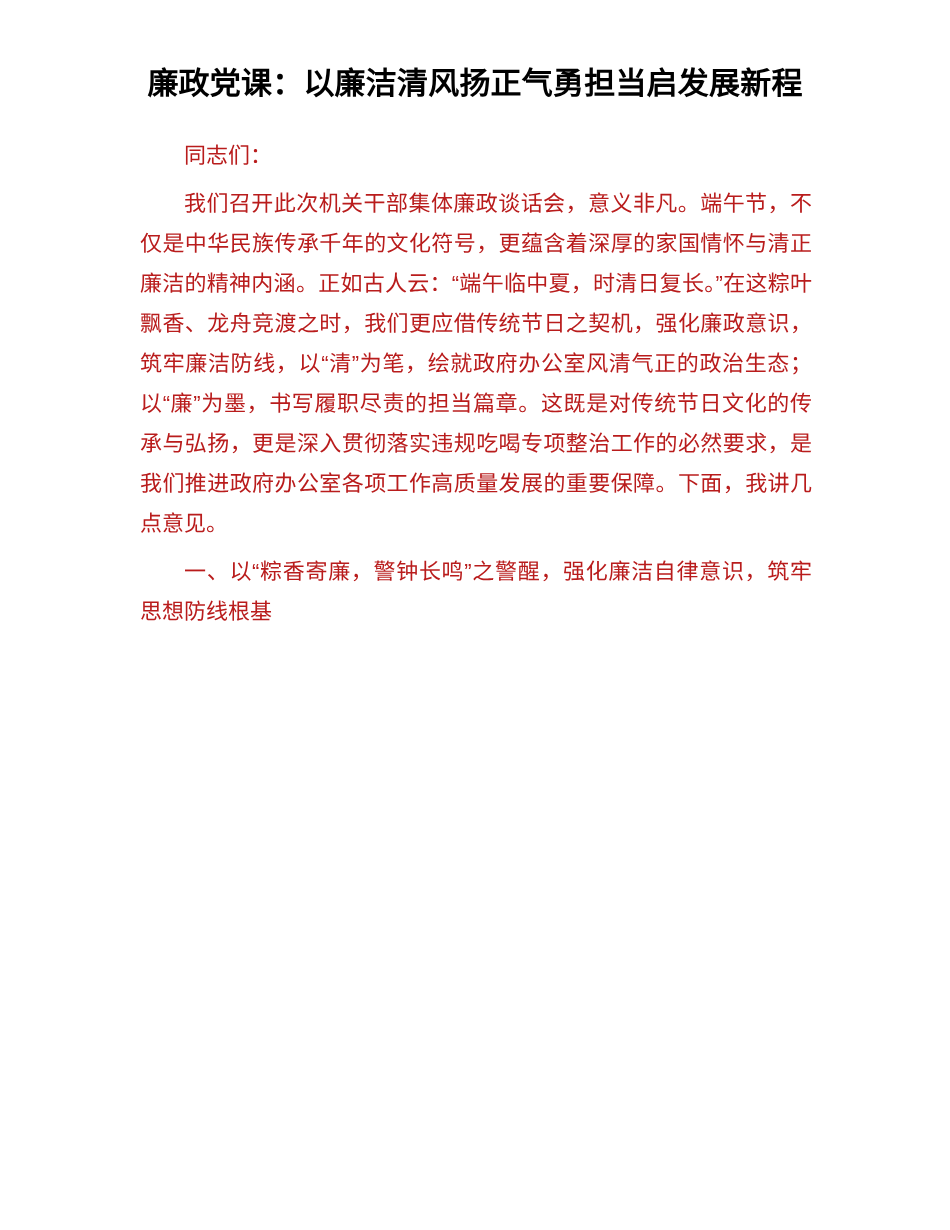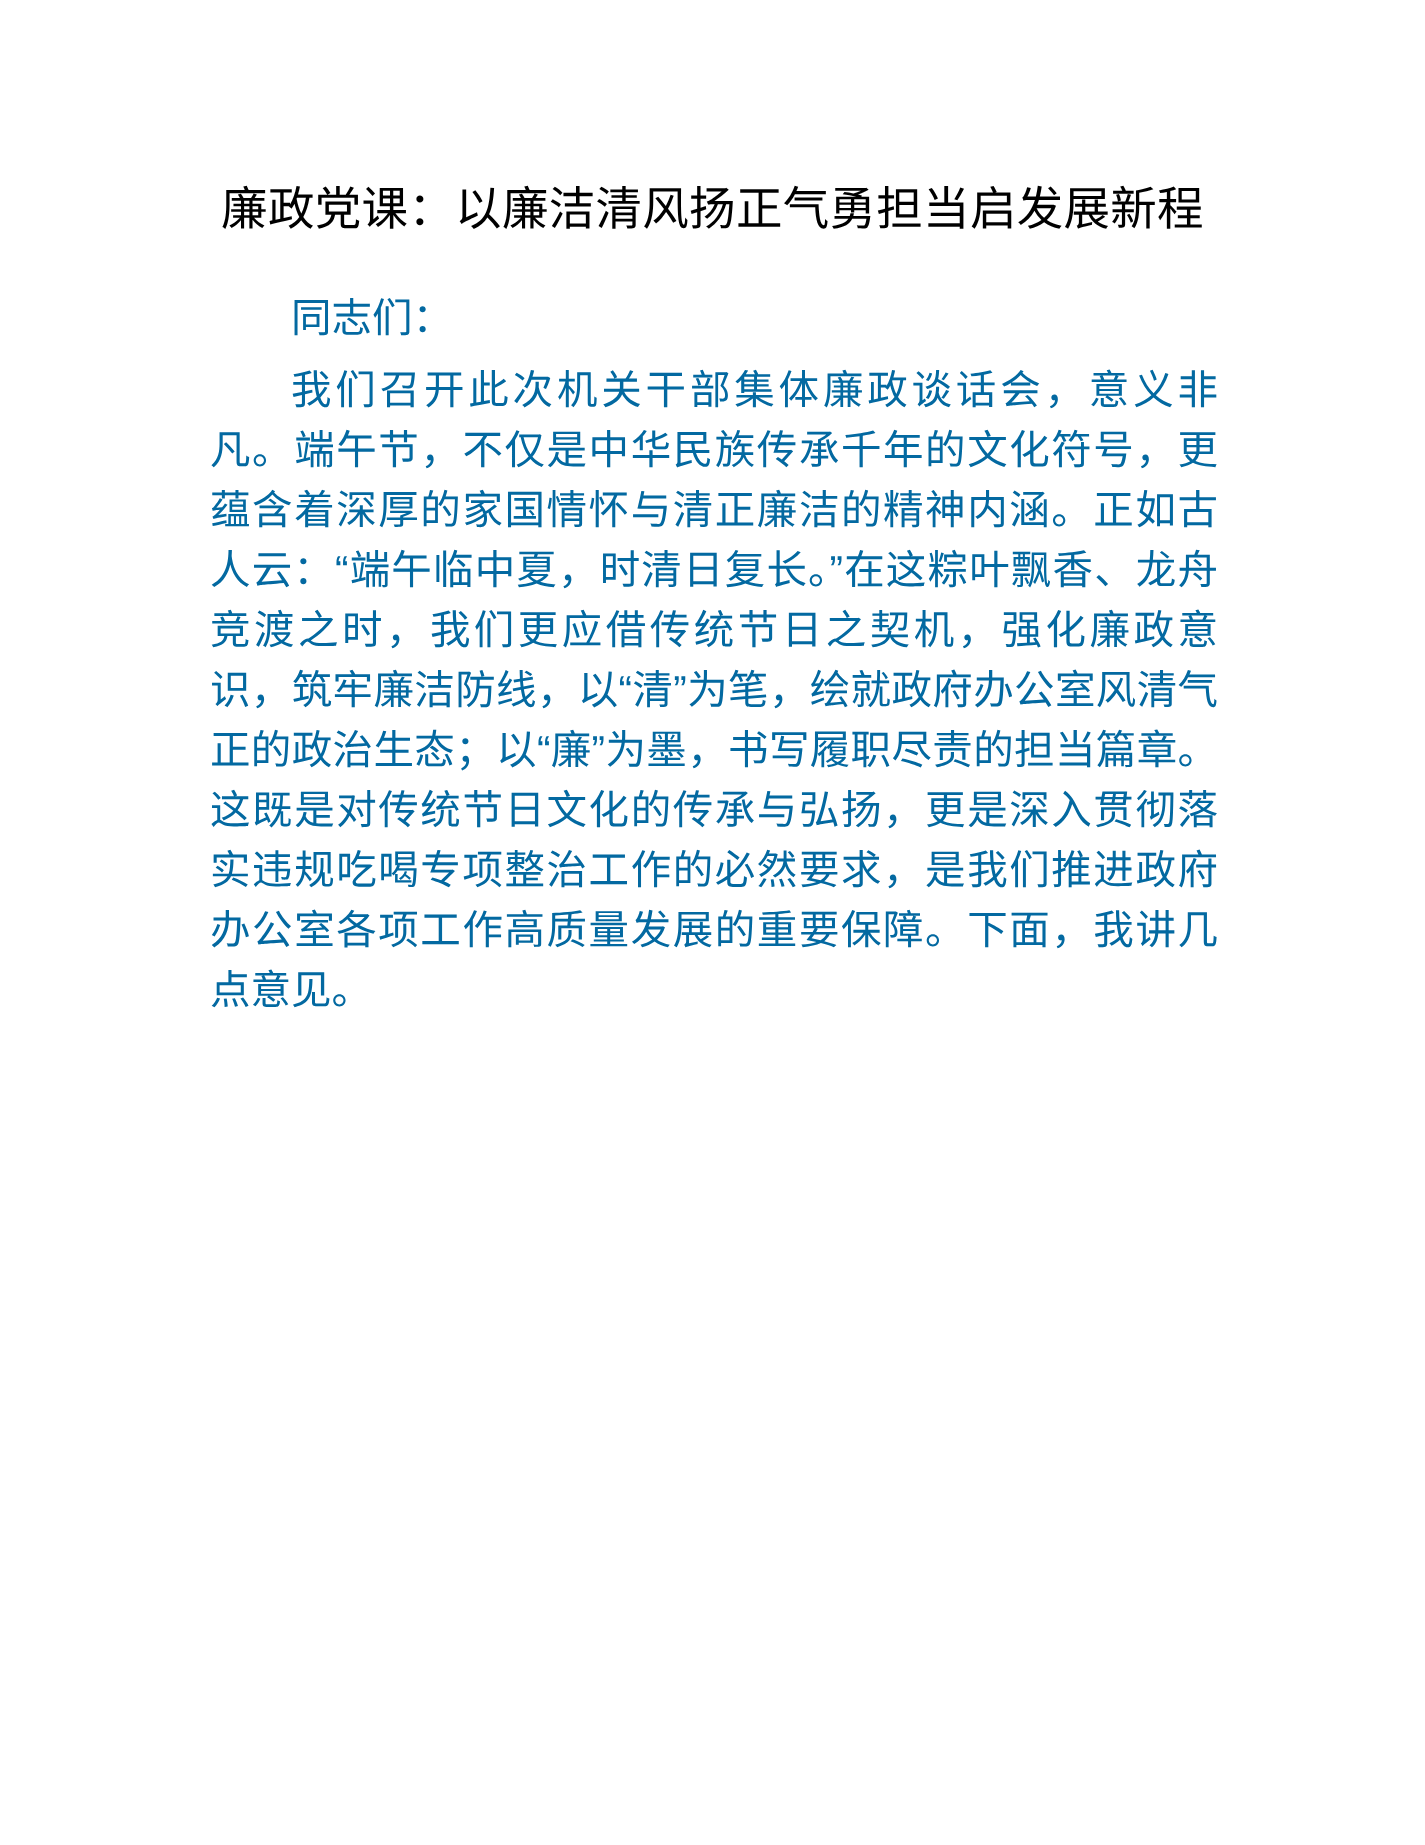--- a/index.html
+++ b/index.html
@@ -23,37 +23,37 @@
     box-sizing: border-box;
     padding: 0;
   }
   .doc-body {
     position: absolute;
     left: 140px;
     top: 0;
     width: 672px;
   }
   .doc-title {
-    margin: 0;
-    padding-top: 116px;
+    margin: 12px;
+    padding-top: 48px;
     font-size: 31px;
-    font-weight: normal;
+    font-weight: bold;
     line-height: 48px;
     text-align: center;
     letter-spacing: 0.2px;
     color: #000000;
   }
   .para {
     margin: 0;
-    font-size: 27px;
+    font-size: 22px;
     line-height: 40px;
     text-align: justify;
     text-justify: inter-ideograph;
     text-indent: 2em;
-    color: #0369a1;
+    color: #b91c1c;
     letter-spacing: 0;
     word-break: break-all;
   }
   .para-salutation {
     margin-top: 28px;
   }
   .para-gap {
     margin-top: 8px;
   }
   .para-heading {
@@ -67,17 +67,18 @@
 <div class="page">
 
   <h1 class="doc-title">廉政党课：以廉洁清风扬正气勇担当启发展新程</h1>
 
   <div class="doc-body" style="position:static;margin-left:140px;width:672px;">
 
     <p class="para para-salutation">同志们：</p>
 
     <p class="para para-gap">我们召开此次机关干部集体廉政谈话会，意义非凡。端午节，不仅是中华民族传承千年的文化符号，更蕴含着深厚的家国情怀与清正廉洁的精神内涵。正如古人云：“端午临中夏，时清日复长。”在这粽叶飘香、龙舟竞渡之时，我们更应借传统节日之契机，强化廉政意识，筑牢廉洁防线，以“清”为笔，绘就政府办公室风清气正的政治生态；以“廉”为墨，书写履职尽责的担当篇章。这既是对传统节日文化的传承与弘扬，更是深入贯彻落实违规吃喝专项整治工作的必然要求，是我们推进政府办公室各项工作高质量发展的重要保障。下面，我讲几点意见。</p>
 
+    <p class="para para-gap para-heading">一、以“粽香寄廉，警钟长鸣”之警醒，强化廉洁自律意识，筑牢思想防线根基</p>
 
 
   </div>
 
 </div>
 
 </body></html>

